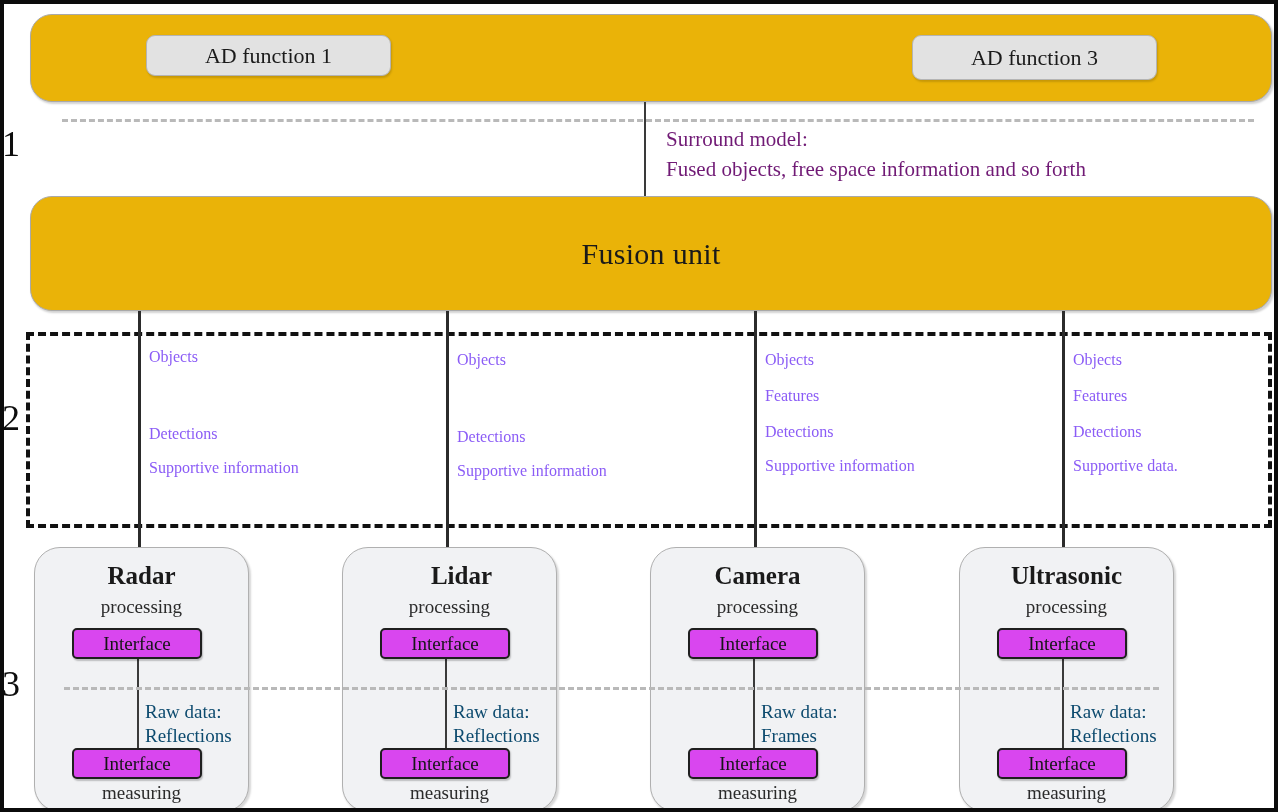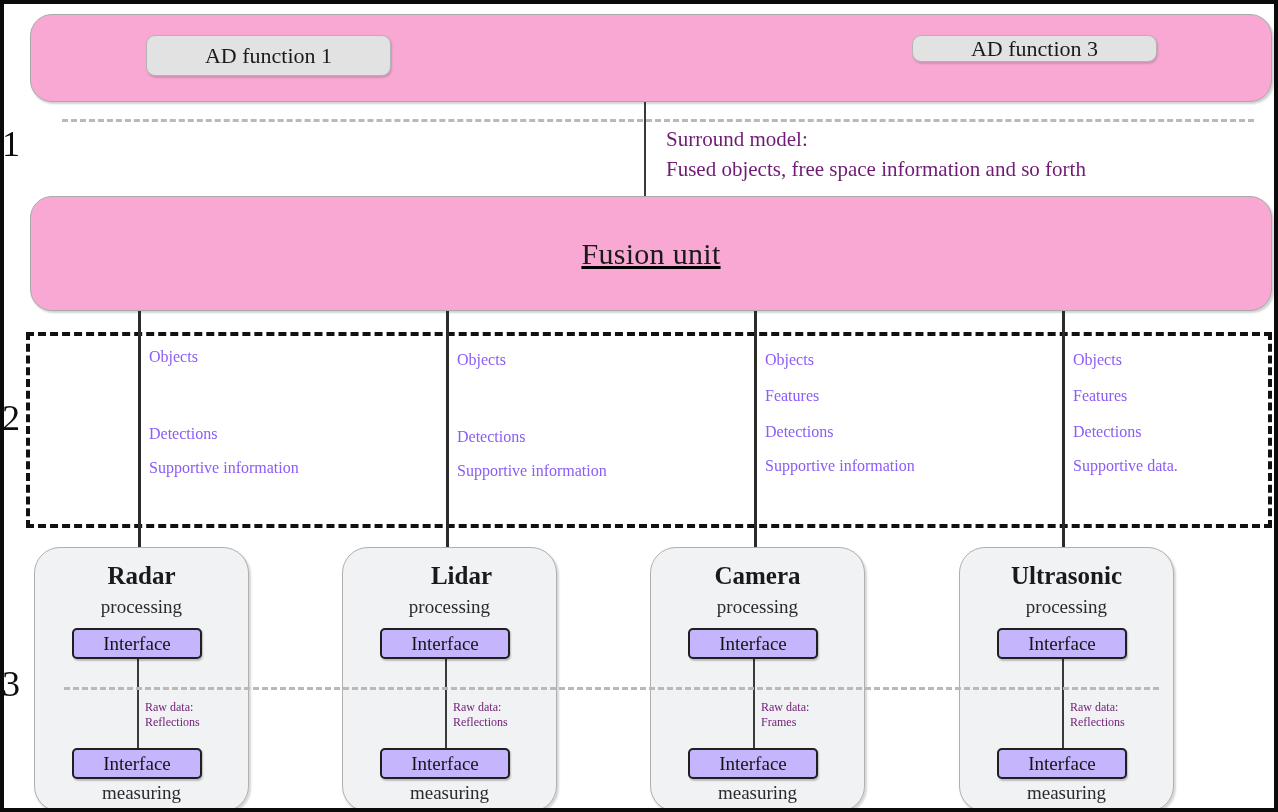--- a/index.html
+++ b/index.html
@@ -18,25 +18,24 @@
     overflow: hidden;
     box-sizing: border-box;
     border: 4px solid #0b0b0b;
   }
 
   
   .abs { position: absolute; box-sizing: border-box; }
 
   
   .panel {
-    background: #f9a8d4;
+    background: #eab308;
     border: 1.5px solid #a9a9a9;
     border-radius: 22px;
     box-shadow: 1.5px 2px 2px rgba(0,0,0,0.18);
-    text-decoration: underline;
   }
 
   
   .ad-btn {
     background: #e2e2e2;
     border: 1.5px solid #b4b4b4;
     border-radius: 9px;
     display: flex;
     align-items: center;
     justify-content: center;
@@ -107,52 +106,52 @@
     font-size: 25px;
     font-weight: bold;
     color: #1a1a1a;
   }
   .sensor-sub {
     text-align: center;
     font-size: 19px;
     color: #2b2b2b;
   }
   .iface {
-    background: #c4b5fd;
+    background: #d946ef;
     border: 2.5px solid #1f1f1f;
     border-radius: 5px;
     display: flex;
     align-items: center;
     justify-content: center;
     font-size: 19px;
     color: #151515;
     box-shadow: 1px 1.5px 1.5px rgba(0,0,0,0.22);
   }
   .rawdata {
-    font-size: 12px;
-    color: #701a75;
+    font-size: 19px;
+    color: #0c4a6e;
     line-height: 1.25;
     white-space: nowrap;
   }
 </style>
 </head>
 <body>
 
 <div id="canvas">
 
   <div class="abs layer-num" style="left:-2px; top:122px;">1</div>
   <div class="abs layer-num" style="left:-2px; top:396px;">2</div>
   <div class="abs layer-num" style="left:-2px; top:662px;">3</div>
 
   <div class="abs panel" style="left:26px; top:10px; width:1242px; height:88px;"></div>
 
   <div class="abs ad-btn" style="left:142px; top:31px; width:245px; height:41px;">
     <span>AD function 1</span>
   </div>
-  <div class="abs ad-btn" style="left:908px; top:31px; width:245px; height:27px;">
+  <div class="abs ad-btn" style="left:908px; top:31px; width:245px; height:45px;">
     <span>AD function 3</span>
   </div>
 
   <div class="abs dash-light" style="left:58px; top:115px; width:1192px;"></div>
 
   <div class="abs vline-thin" style="left:640px; top:98px; height:94px;"></div>
 
   <div class="abs surround" style="left:662px; top:120px;">
     <div>Surround model:</div>
     <div>Fused objects, free space information and so forth</div>

